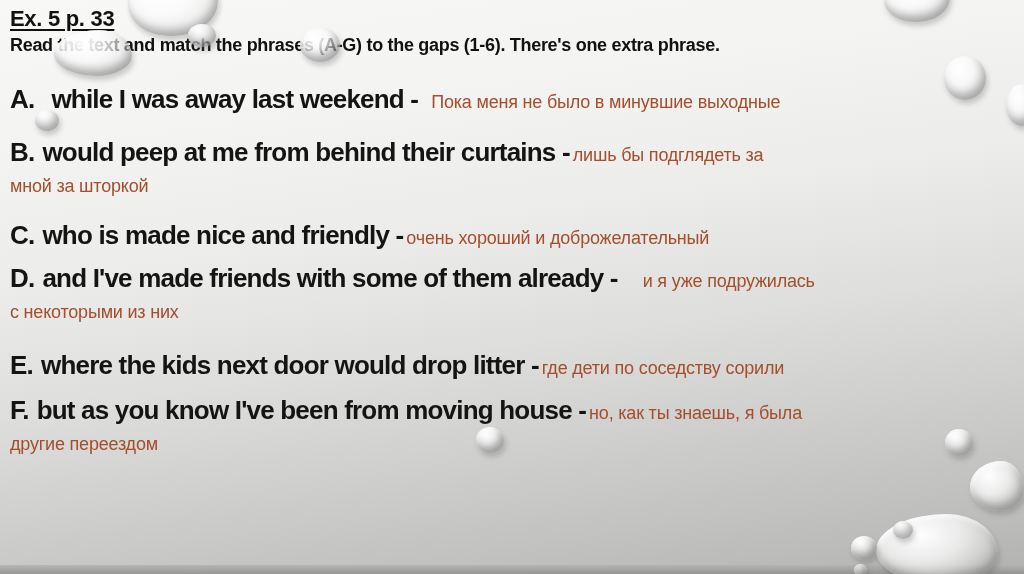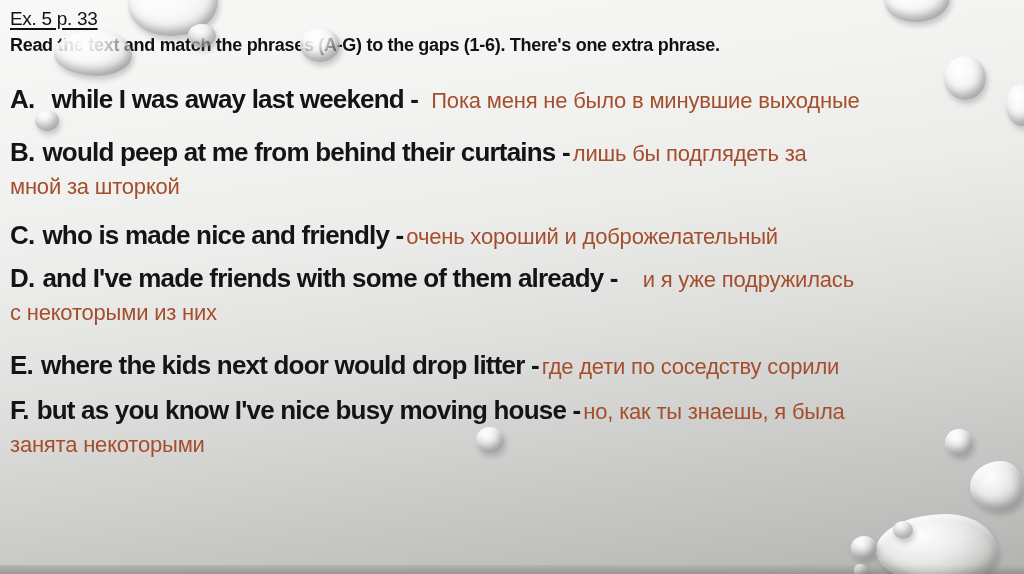--- a/index.html
+++ b/index.html
@@ -13,39 +13,39 @@
       #f8f8f7 0%, #f3f3f2 22%, #ececeb 40%,
       #dededd 58%, #ccccca 76%, #bcbcba 92%, #b2b2b0 100%);
   }
   .slide::after {            
     content:""; position:absolute; left:0; right:0; bottom:0; height:9px;
     background:linear-gradient(#b3b3b1, #8f8f8d); opacity:.85;
   }
   .content { position:relative; z-index:2; padding:7px 10px 0 10px; }
 
   .title {
-    font-size:19px; font-weight:400; color:#111;
+    font-size:22px; font-weight:700; color:#111;
     text-decoration:underline; text-decoration-thickness:2px; text-underline-offset:3px;
     letter-spacing:-0.3px; line-height:23px;
   }
   .instruction {
     font-size:18px; font-weight:700; color:#111;
     letter-spacing:-0.3px; line-height:23px; margin-top:4px;
   }
   .phrases { margin-top:27px; }
   .phrase { margin:0; line-height:31px; white-space:nowrap; }
   .phrase .letter, .phrase .en {
     font-size:26px; font-weight:700; color:#141414; letter-spacing:-0.8px;
   }
   .phrase .letter { margin-right:8px; }
   .phrase .ru {
-    font-size:22px; font-weight:400; color:#a44e2b; letter-spacing:-0.2px; margin-left:3px;
+    font-size:18px; font-weight:400; color:#a44e2b; letter-spacing:-0.2px; margin-left:3px;
   }
   .phrase .ru2 {
-    display:block; font-size:22px; font-weight:400; color:#a44e2b;
+    display:block; font-size:18px; font-weight:400; color:#a44e2b;
     letter-spacing:-0.2px; margin-left:0; white-space:normal;
   }
   .phrase .ru2:empty { display:none; }
   
   .phrase:nth-of-type(1) .letter { margin-right:17px; }
   .phrase:nth-of-type(1) .ru { margin-left:13px; }
   .phrase:nth-of-type(4) .ru { margin-left:25px; }
   .phrase:nth-of-type(1) { margin-bottom:19px; }
   .phrase:nth-of-type(2) { margin-bottom:18px; }
   .phrase:nth-of-type(3) { margin-bottom:9px; }
@@ -98,22 +98,22 @@
         <span class="letter">D.</span><span class="en">and I've made friends with some of them already -</span><span class="ru">и я уже подружилась</span>
         <span class="ru2">с некоторыми из них</span>
       </p>
 
       <p class="phrase">
         <span class="letter">E.</span><span class="en">where the kids next door would drop litter -</span><span class="ru">где дети по соседству сорили</span>
         
       </p>
 
       <p class="phrase">
-        <span class="letter">F.</span><span class="en">but as you know I've nice busy moving house -</span><span class="ru">но, как ты знаешь, я была</span>
-        <span class="ru2">занята некоторыми</span>
+        <span class="letter">F.</span><span class="en">but as you know I've been from moving house -</span><span class="ru">но, как ты знаешь, я была</span>
+        <span class="ru2">другие переездом</span>
       </p>
 
 
     </div>
   </div>
 
   <div class="drops">
     <i class="drop blob" style="left:128px; top:-26px; width:90px;  height:62px;"></i>
     <i class="drop" style="left:188px; top:24px;  width:28px;  height:23px;"></i>
     <i class="drop blob2" style="left:54px;  top:30px;  width:78px;  height:46px;"></i>

